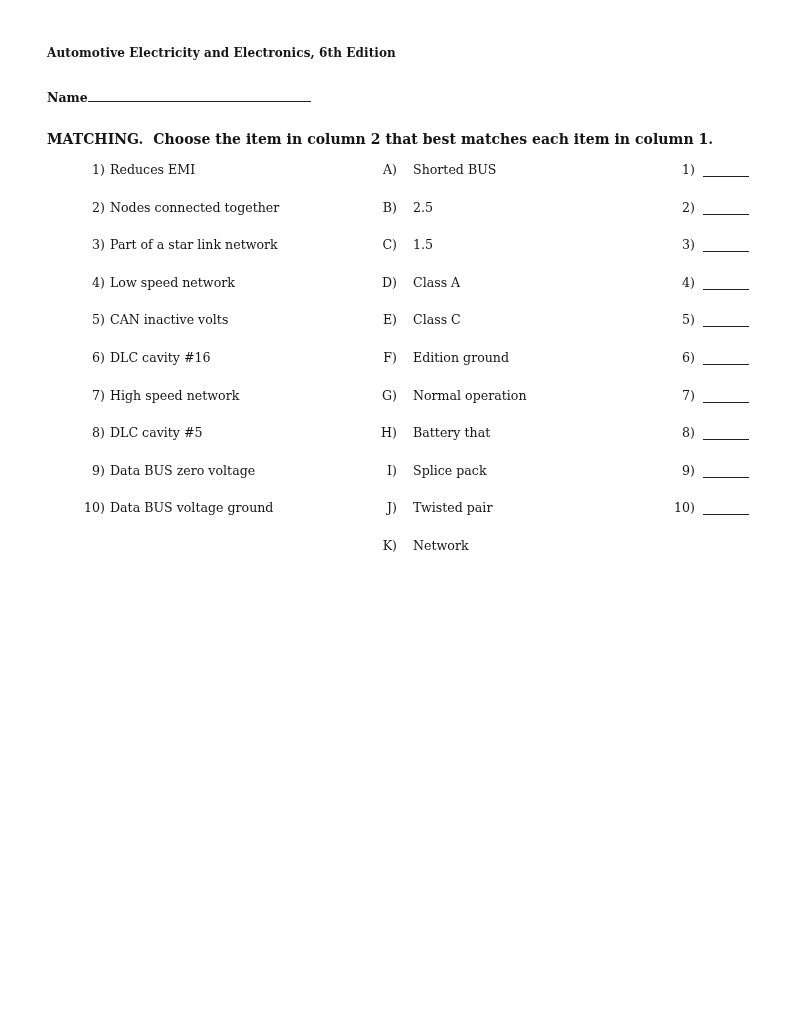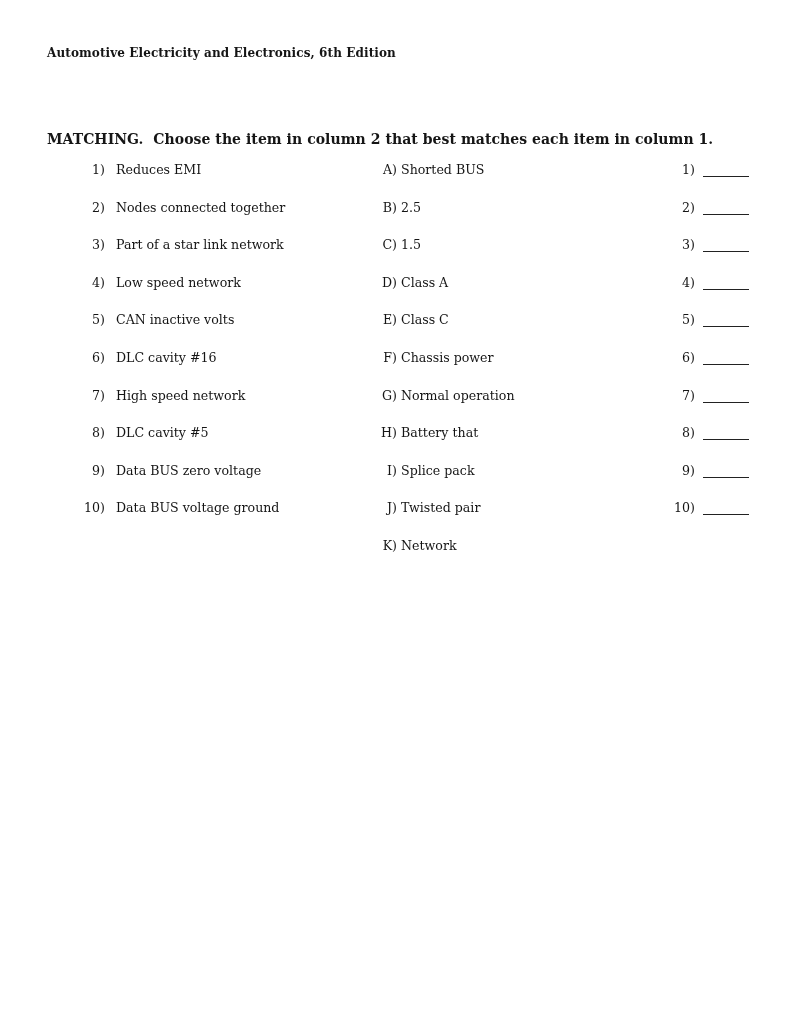--- a/index.html
+++ b/index.html
@@ -64,32 +64,32 @@
     width: 370px;
     display: flex;
     box-sizing: border-box;
     padding-left: 47px;
   }
   .c1 .num {
     width: 58px;
     text-align: right;
     flex: 0 0 auto;
   }
-  .c1 .txt { margin-left: 11px; }
+  .c1 .txt { margin-left: 5px; }
   .c2 {
     width: 280px;
     display: flex;
     box-sizing: border-box;
   }
   .c2 .letter {
     width: 27px;
     text-align: right;
     flex: 0 0 auto;
   }
-  .c2 .txt { margin-left: 4px; }
+  .c2 .txt { margin-left: 16px; }
   .c3 {
     flex: 1;
     display: flex;
     align-items: flex-start;
   }
   .c3 .num {
     width: 45px;
     text-align: right;
     flex: 0 0 auto;
   }
@@ -111,20 +111,23 @@
 </style>
 </head>
 <body>
 
 <div class="page">
 
   <div class="header">
     <div>Automotive Electricity and Electronics, 6th Edition</div>
   </div>
 
+  <div class="name-row">
+    <span>Name</span><span class="name-blank"></span>
+  </div>
 
   <div class="instructions">MATCHING.  Choose the item in column 2 that best matches each item in column 1.</div>
 
   <div class="rows">
 
     <div class="match-row">
       <div class="c1">
         <span class="num">1)</span>
         <span class="txt">Reduces EMI</span>
       </div>
@@ -198,21 +201,21 @@
       </div>
     </div>
 
     <div class="match-row">
       <div class="c1">
         <span class="num">6)</span>
         <span class="txt">DLC cavity #16</span>
       </div>
       <div class="c2">
         <span class="letter">F)</span>
-        <span class="txt">Chassis power</span>
+        <span class="txt">Edition ground</span>
       </div>
       <div class="c3">
         <span class="num">6)</span>
         <span class="answer-blank"></span>
       </div>
     </div>
 
     <div class="match-row">
       <div class="c1">
         <span class="num">7)</span>

